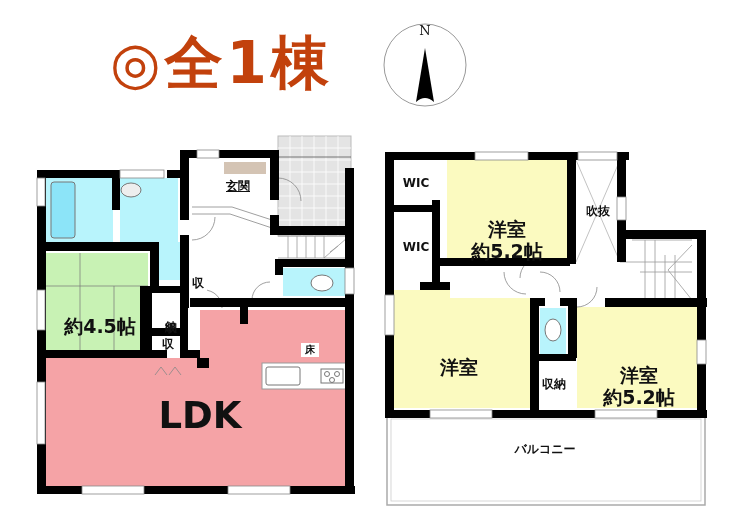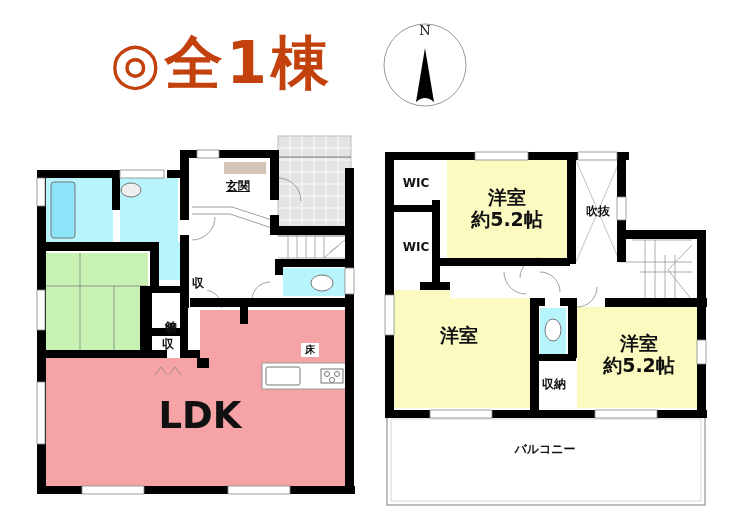--- a/index.html
+++ b/index.html
@@ -2,21 +2,21 @@
 <html><head>
 <meta charset="utf-8">
 <style>
   html,body{margin:0;padding:0;background:#fff;}
   body{width:740px;height:518px;position:relative;overflow:hidden;font-family:"DejaVu Sans","Liberation Sans",sans-serif;}
   .abs{position:absolute;}
   #title{left:110px;top:28px;font-size:58px;font-weight:bold;letter-spacing:4px;color:#c2410c;line-height:70px;font-family:"DejaVu Sans",sans-serif;}
   #compass{left:382px;top:22px;width:86px;height:86px;}
   svg{position:absolute;left:0;top:0;}
   .lbl{position:absolute;font-weight:bold;color:#111;text-align:center;line-height:1.15;font-family:"DejaVu Sans",sans-serif;}
-  .big{font-size:19px;}
+  .big{font-size:19px;margin-top:32px;}
   .ldk{font-size:37px;}
   .small{font-size:12px;}
   .tiny{font-size:10px;}
   .vert{writing-mode:vertical-rl;text-orientation:upright;}
   .whitebg{background:#fff;padding:1px 2px;}
 </style>
 </head>
 <body>
 
 <div id="title" class="abs">◎全1棟</div>
@@ -152,20 +152,21 @@
       <rect x="37" y="290" width="8" height="40"></rect>
       <rect x="120" y="170" width="44" height="8"></rect>
       <rect x="197" y="150" width="22" height="8"></rect>
       <rect x="345" y="268" width="9" height="26"></rect>
     </g>
 
   </svg>
 
   <div class="lbl small" style="left:218px;top:180px;width:40px;text-decoration:underline;">玄関</div>
   <div class="lbl big" style="left:50px;top:284px;width:100px;">
+    <div>約4.5帖</div>
   </div>
   <div class="lbl small vert" style="left:159px;top:295px;height:32px;width:18px;">収納</div>
   <div class="lbl small" style="left:158px;top:338px;width:20px;">収</div>
   <div class="lbl small whitebg" style="left:189px;top:276px;width:14px;">収</div>
   <div class="lbl tiny whitebg" style="left:301px;top:343px;width:14px;">床</div>
   <div class="lbl ldk" style="left:110px;top:395px;width:180px;">
     <div>LDK</div>
   </div>
 </div>
 

